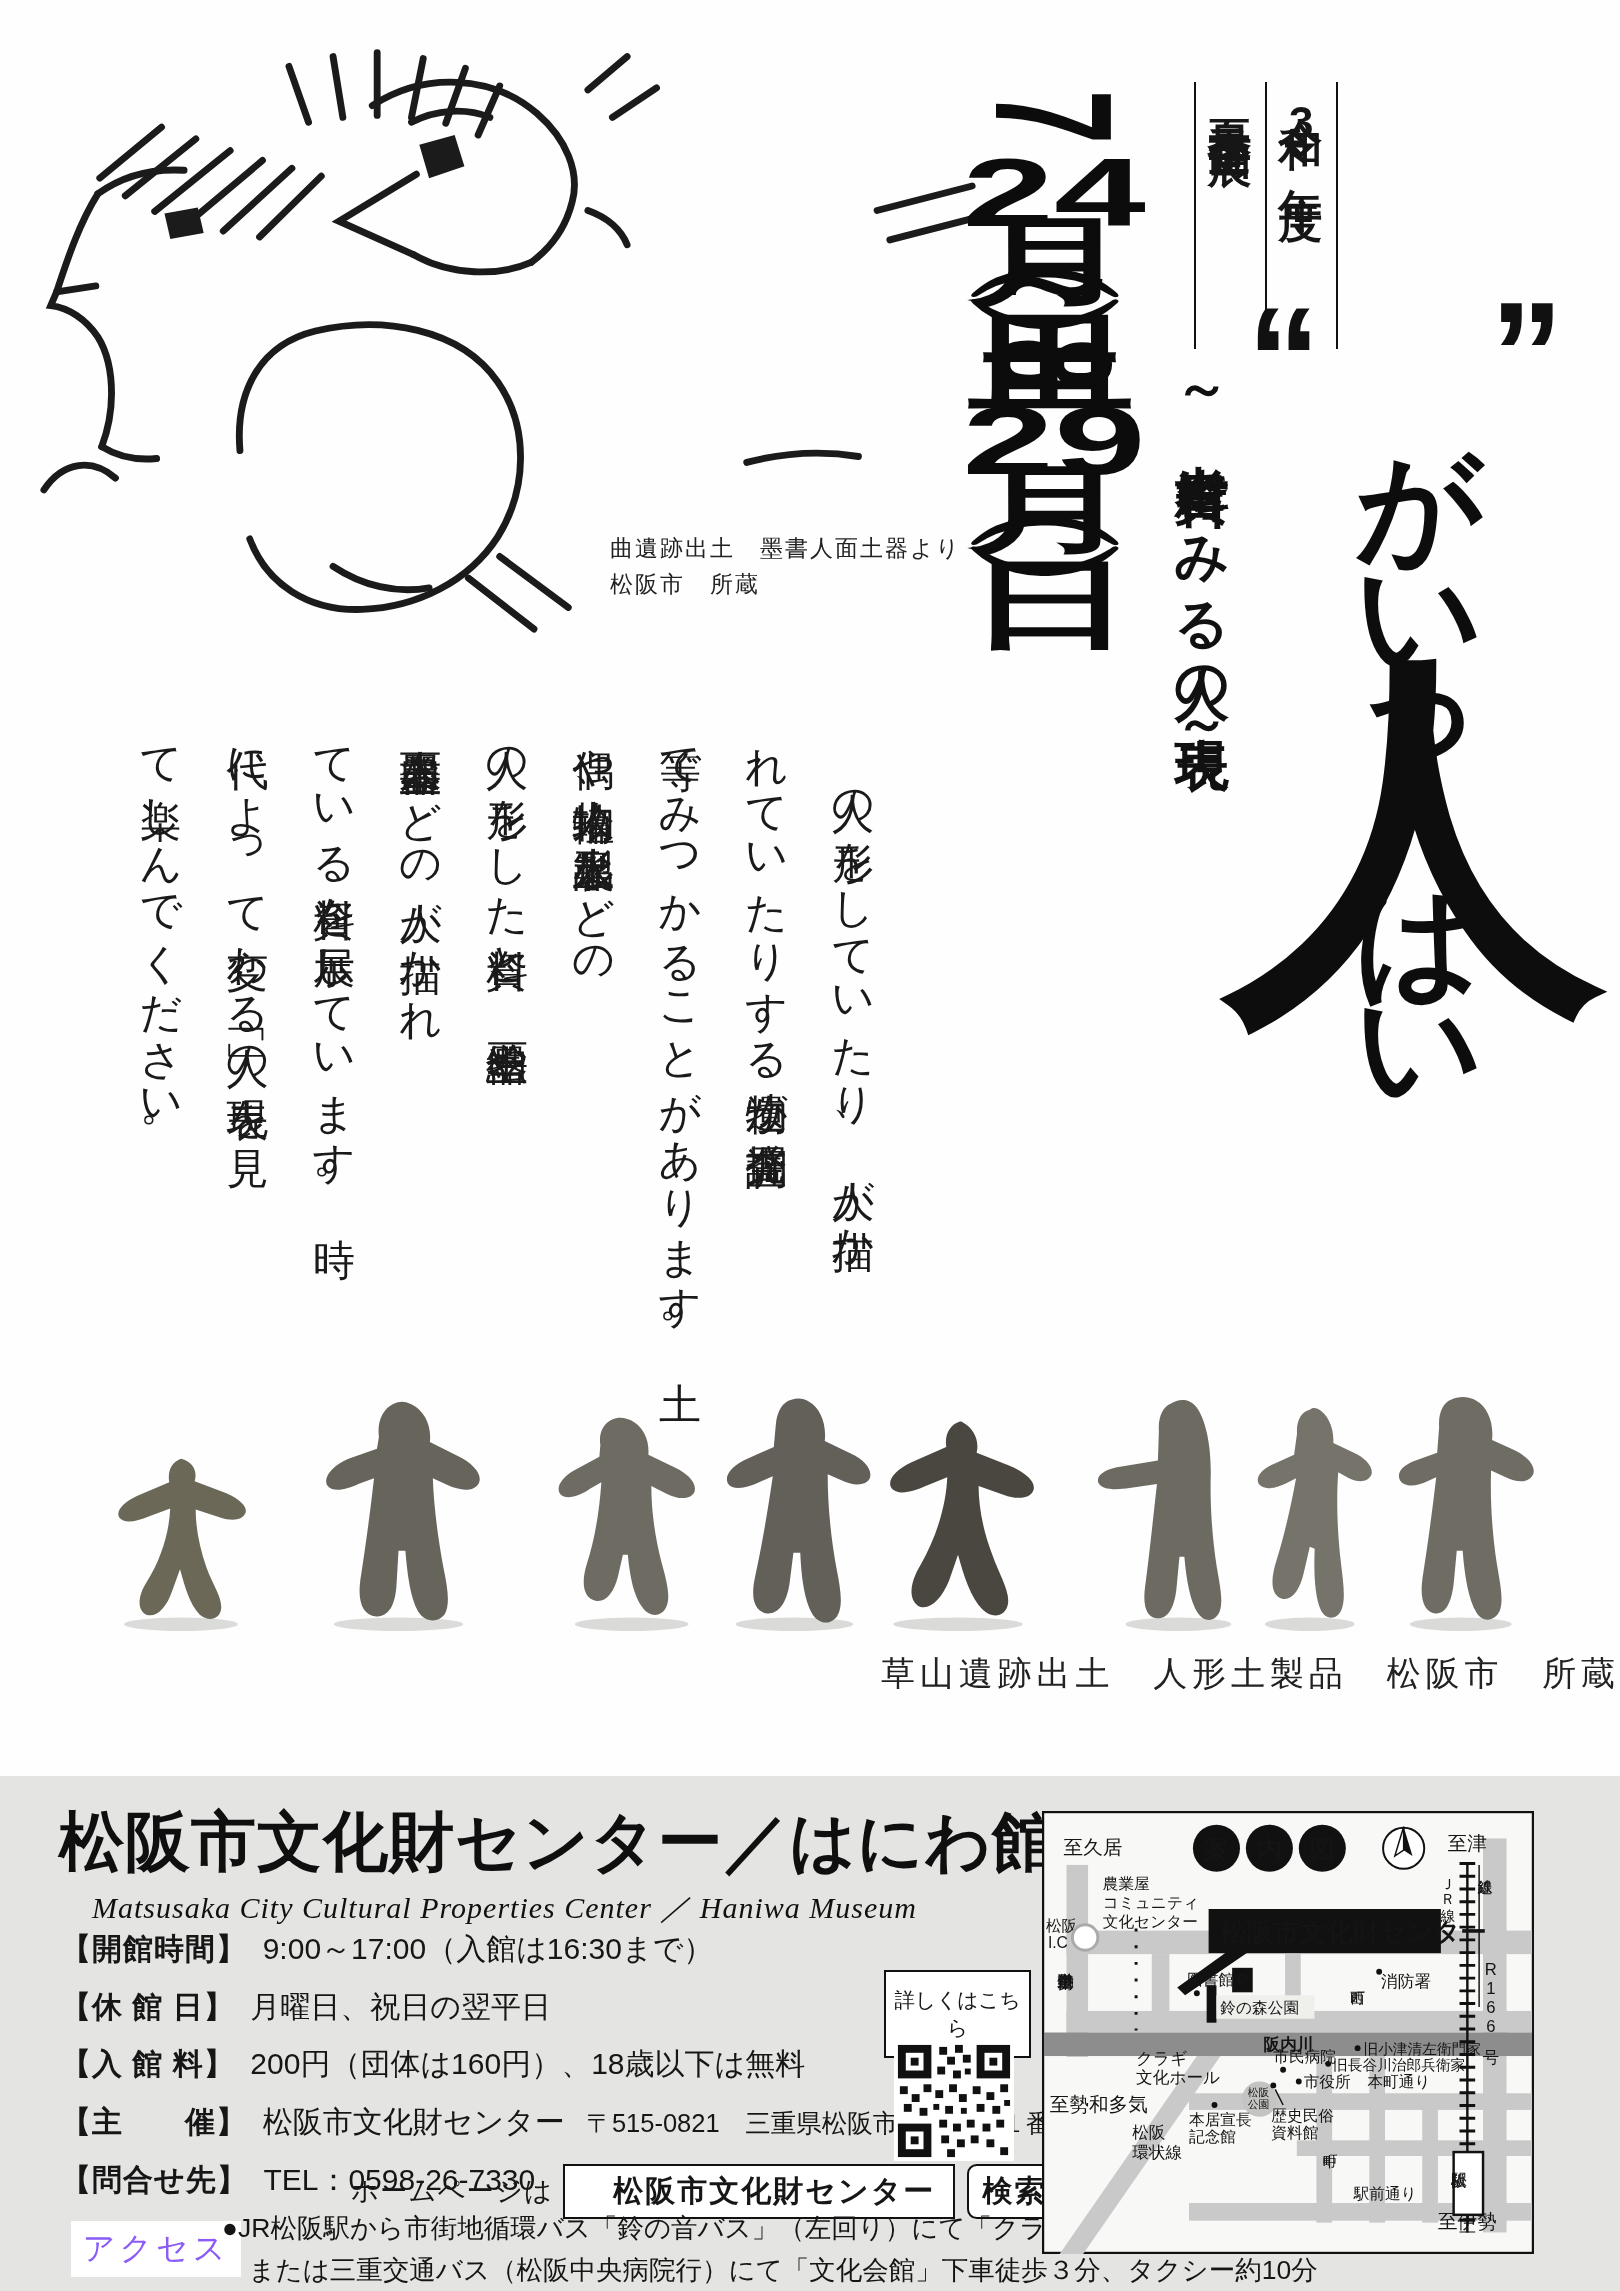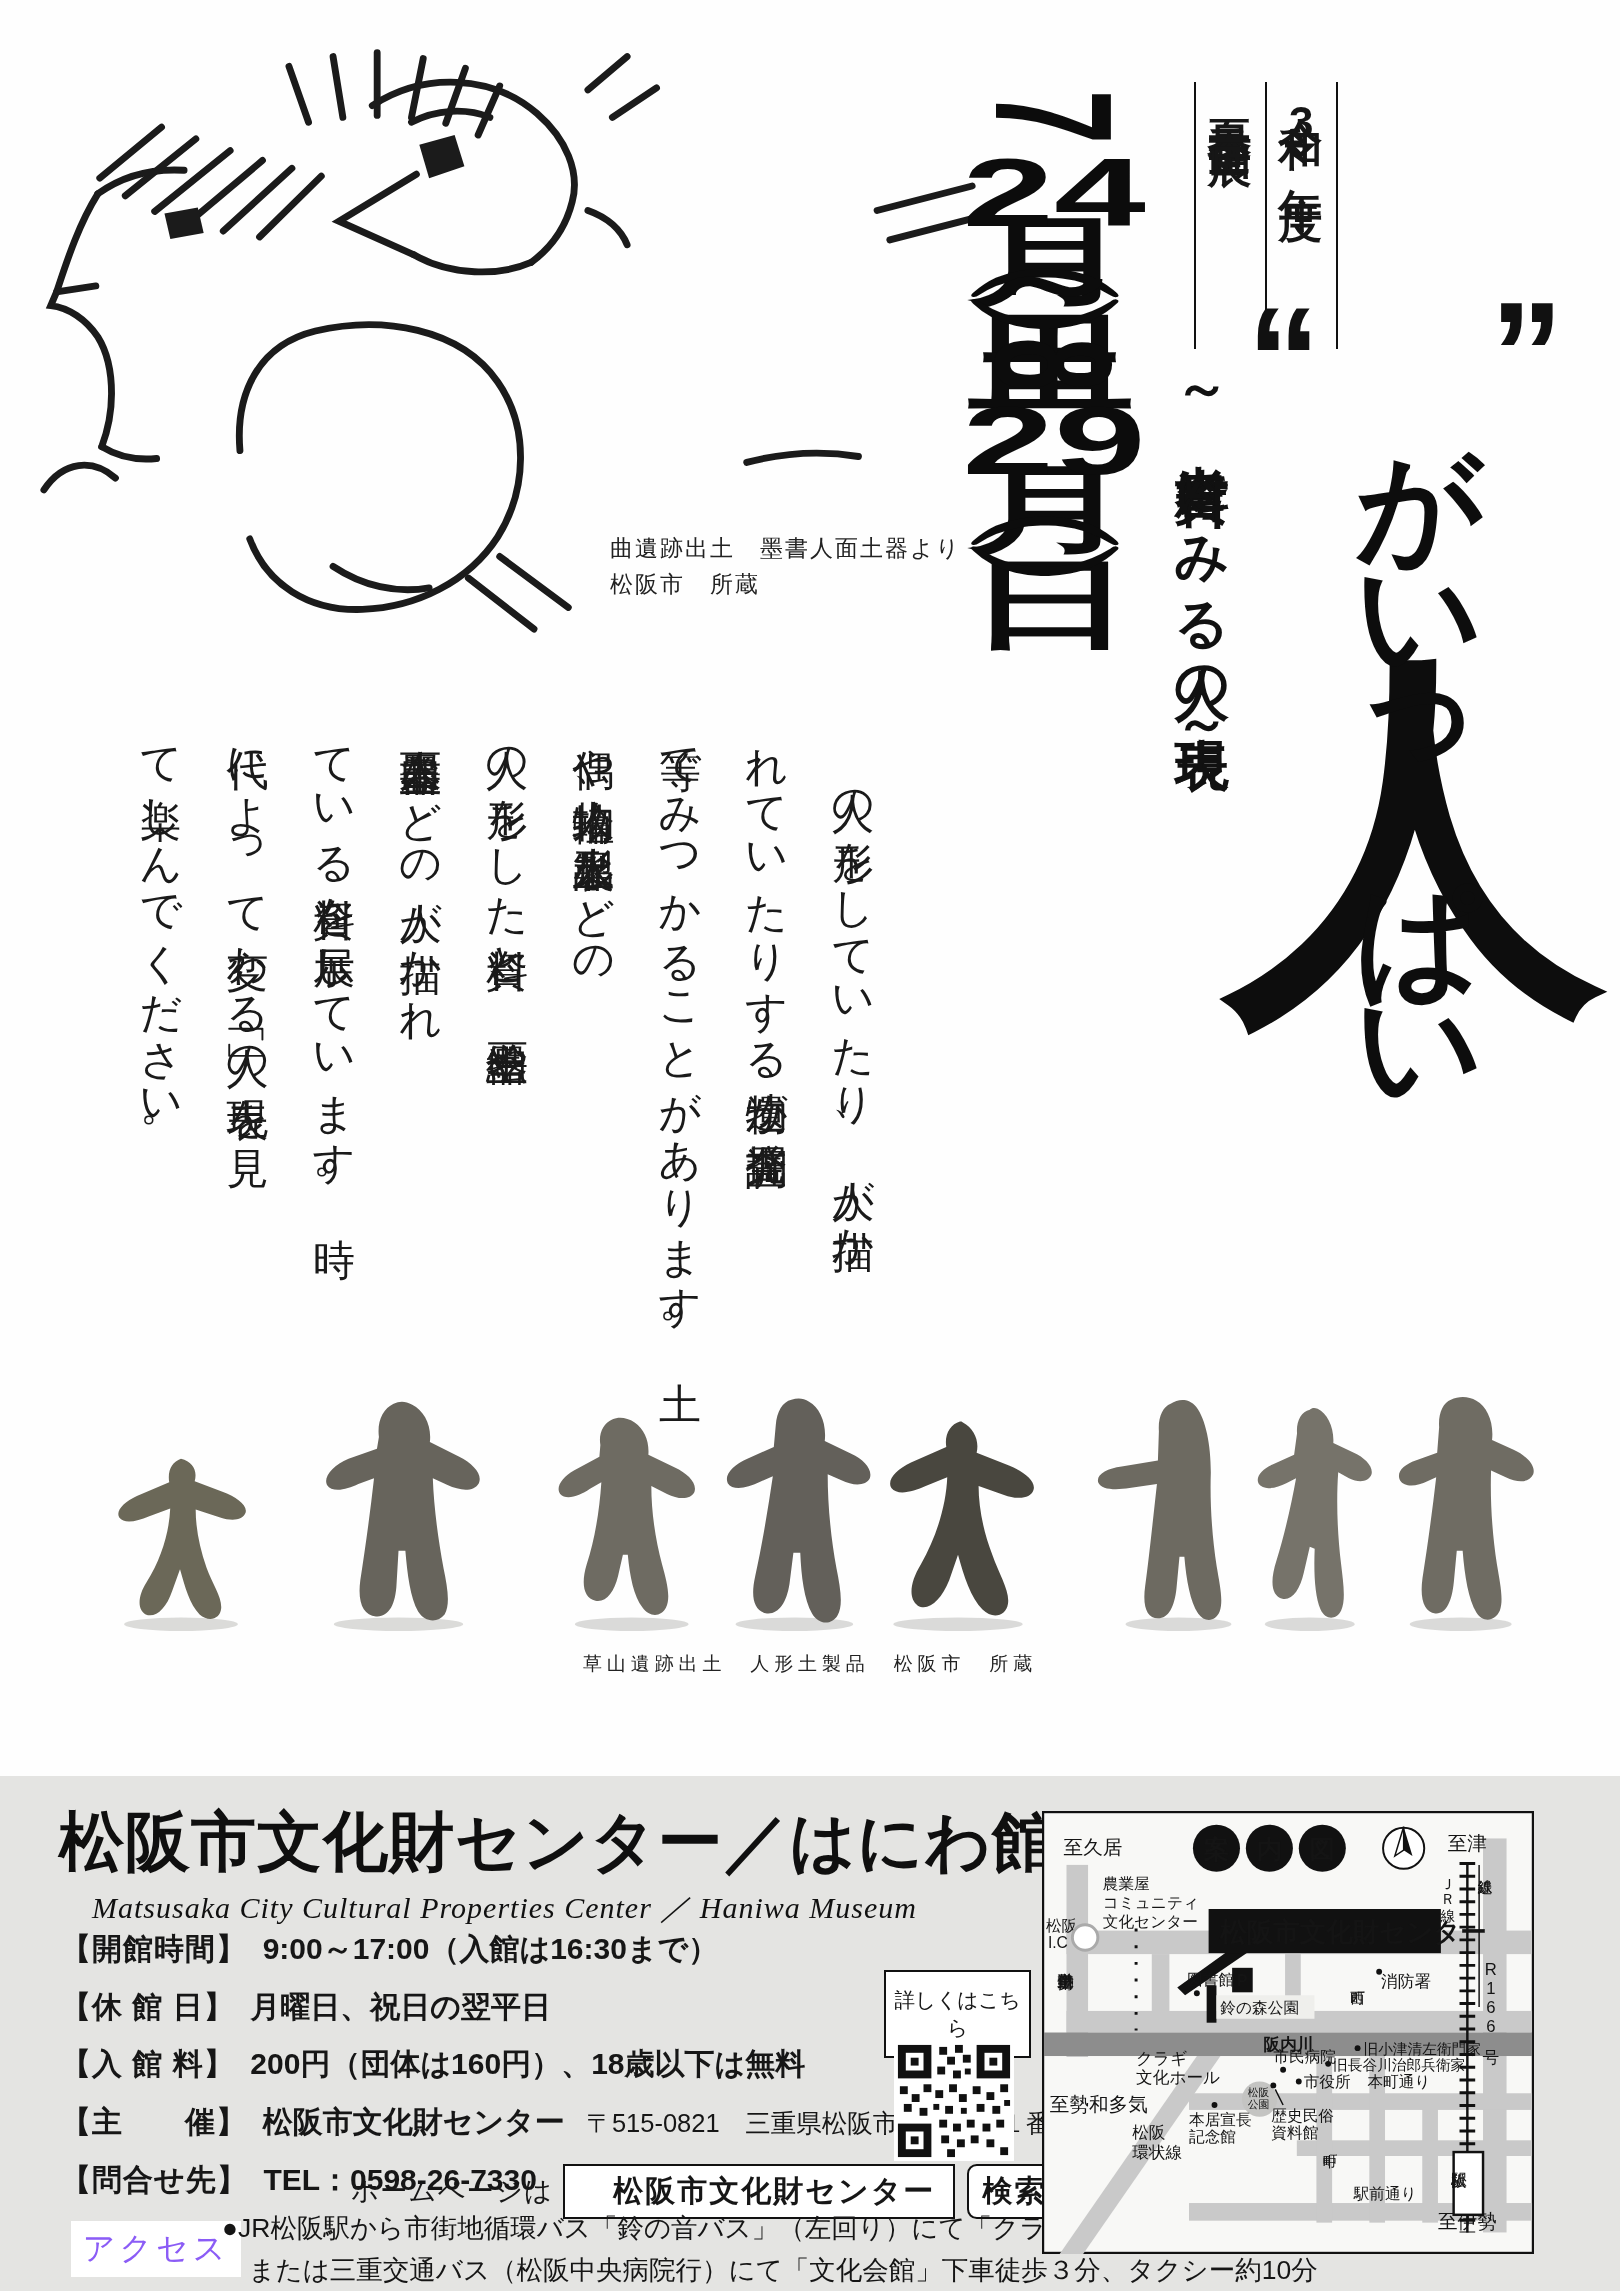--- a/index.html
+++ b/index.html
@@ -23,32 +23,32 @@
   .date-v{position:absolute;left:970px;top:90px;writing-mode:vertical-rl;text-orientation:mixed;
           font-size:167px;font-weight:900;line-height:1;transform:scaleY(0.58);transform-origin:top left;
           color:#0c0c0c;letter-spacing:0;}
   .tcy{text-combine-upright:all;}
   
   .body-v{position:absolute;left:120px;top:718px;width:776px;height:686px;writing-mode:vertical-rl;
           text-orientation:mixed;font-size:42px;line-height:2.06;letter-spacing:1px;white-space:pre-line;
           color:#1a1a1a;}
   
   .draw-cap{position:absolute;left:610px;top:531px;font-size:23px;line-height:1.55;color:#222;letter-spacing:2px;}
-  .fig-cap{position:absolute;left:0;top:1651px;width:1620px;text-align:center;font-size:19px;
+  .fig-cap{position:absolute;left:0;top:1651px;width:1620px;text-align:right;font-size:34px;
            letter-spacing:4.9px;color:#222;}
   
   .panel{position:absolute;left:0;top:1776px;width:1620px;height:516px;background:#e4e4e2;}
   .venue-name{position:absolute;left:59px;top:1798px;font-family:"Liberation Serif","DejaVu Serif",serif;
               font-weight:bold;font-size:65px;letter-spacing:1px;color:#0f0f0f;}
   .venue-en{position:absolute;left:92px;top:1878px;font-family:"Liberation Serif","DejaVu Serif",serif;
             font-style:italic;font-size:30px;letter-spacing:1px;color:#111;margin-top:10px;}
   .info-rows{position:absolute;left:61px;top:1929px;font-size:30px;}
   .info-row{display:flex;margin-bottom:16.7px;align-items:baseline;}
   .info-label{font-weight:bold;letter-spacing:1px;white-space:pre;}
-  .info-value{margin-left:15.7px;font-weight:bold;white-space:pre;}
+  .info-value{margin-left:15.7px;font-weight:normal;white-space:pre;}
   .info-value2{margin-left:21.6px;font-size:25.5px;white-space:pre;}
   .homepage{position:absolute;left:351px;top:2164px;display:flex;align-items:center;text-align:right;}
   .hp-prefix{font-size:27.4px;letter-spacing:1px;}
   .hp-box{margin-left:9.8px;background:#fff;border:2.9px solid #111;font-size:30px;font-weight:bold;
           padding:4.9px 17.6px;min-width:353px;letter-spacing:2px;}
   .hp-btn{margin-left:11.8px;background:#fff;border:2.9px solid #111;border-radius:9.8px;font-size:30px;
           font-weight:bold;padding:4.9px 13.7px;position:relative;letter-spacing:2px;}
   .hand{position:absolute;right:-19.6px;bottom:-17.6px;font-size:35px;transform:rotate(40deg);color:#111;}
   .access-label{position:absolute;left:71px;top:2221px;background:#fff;font-size:32px;letter-spacing:3.9px;
                 padding:5.9px 11.8px;color:#8b5cf6;}

